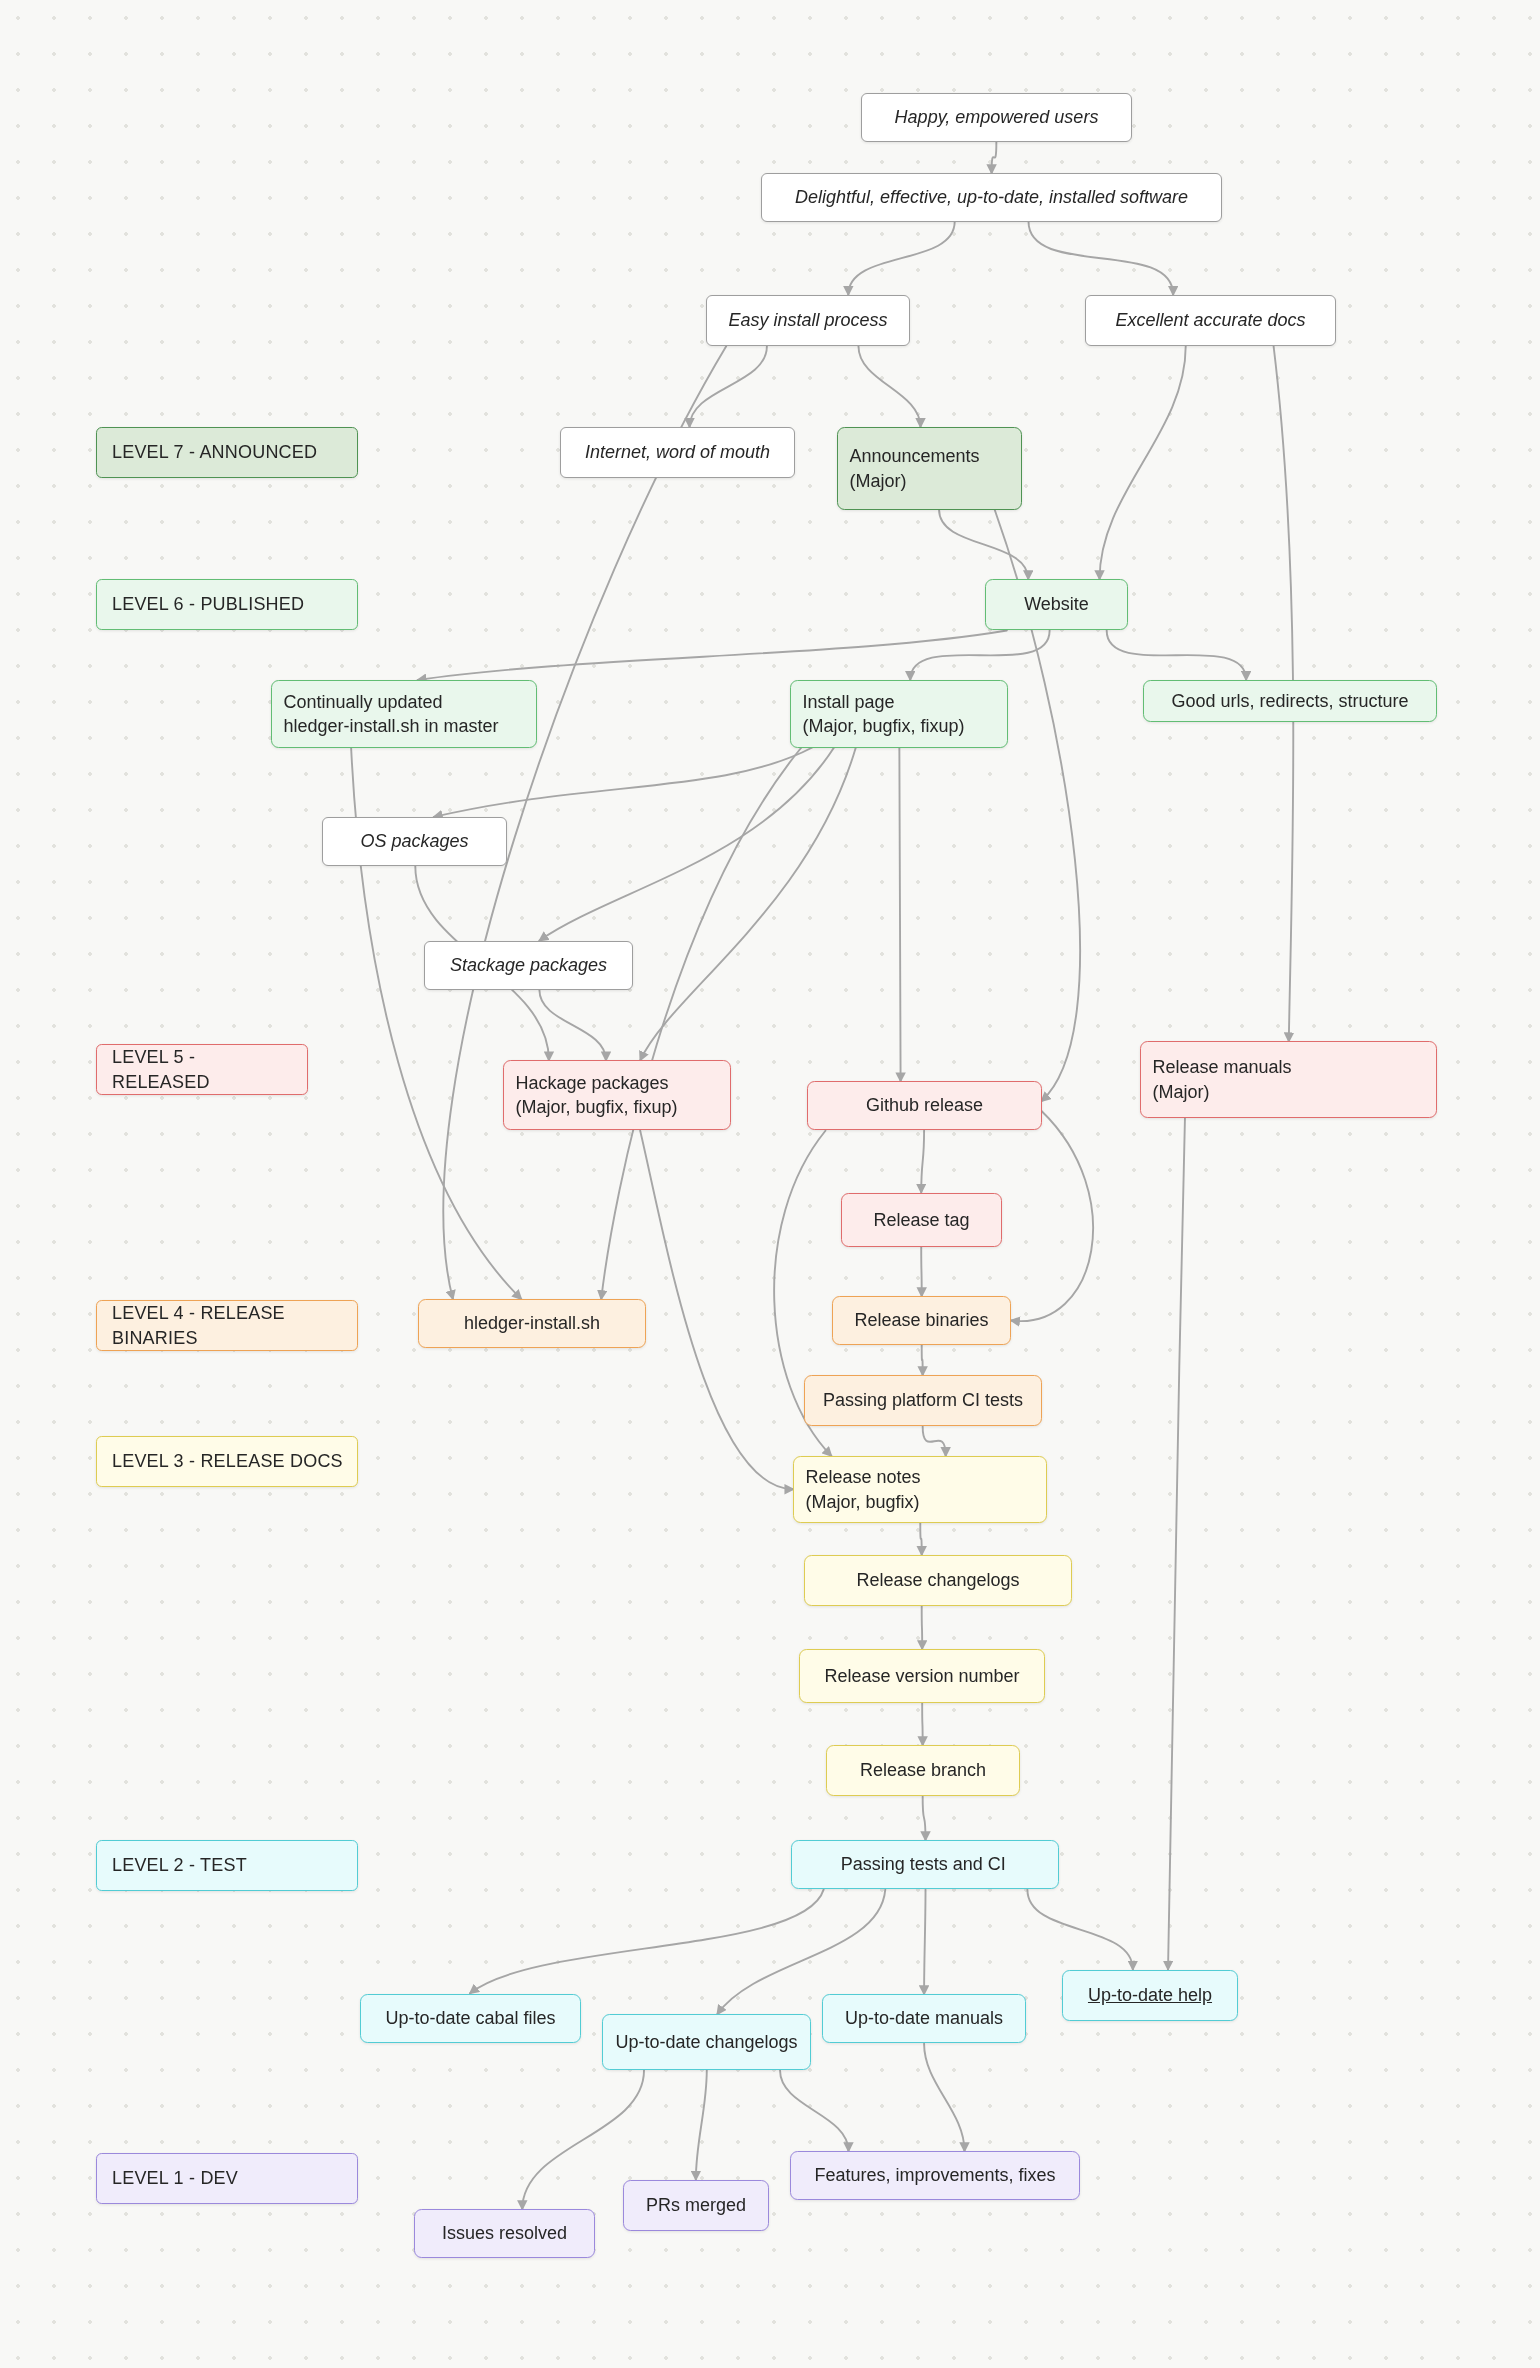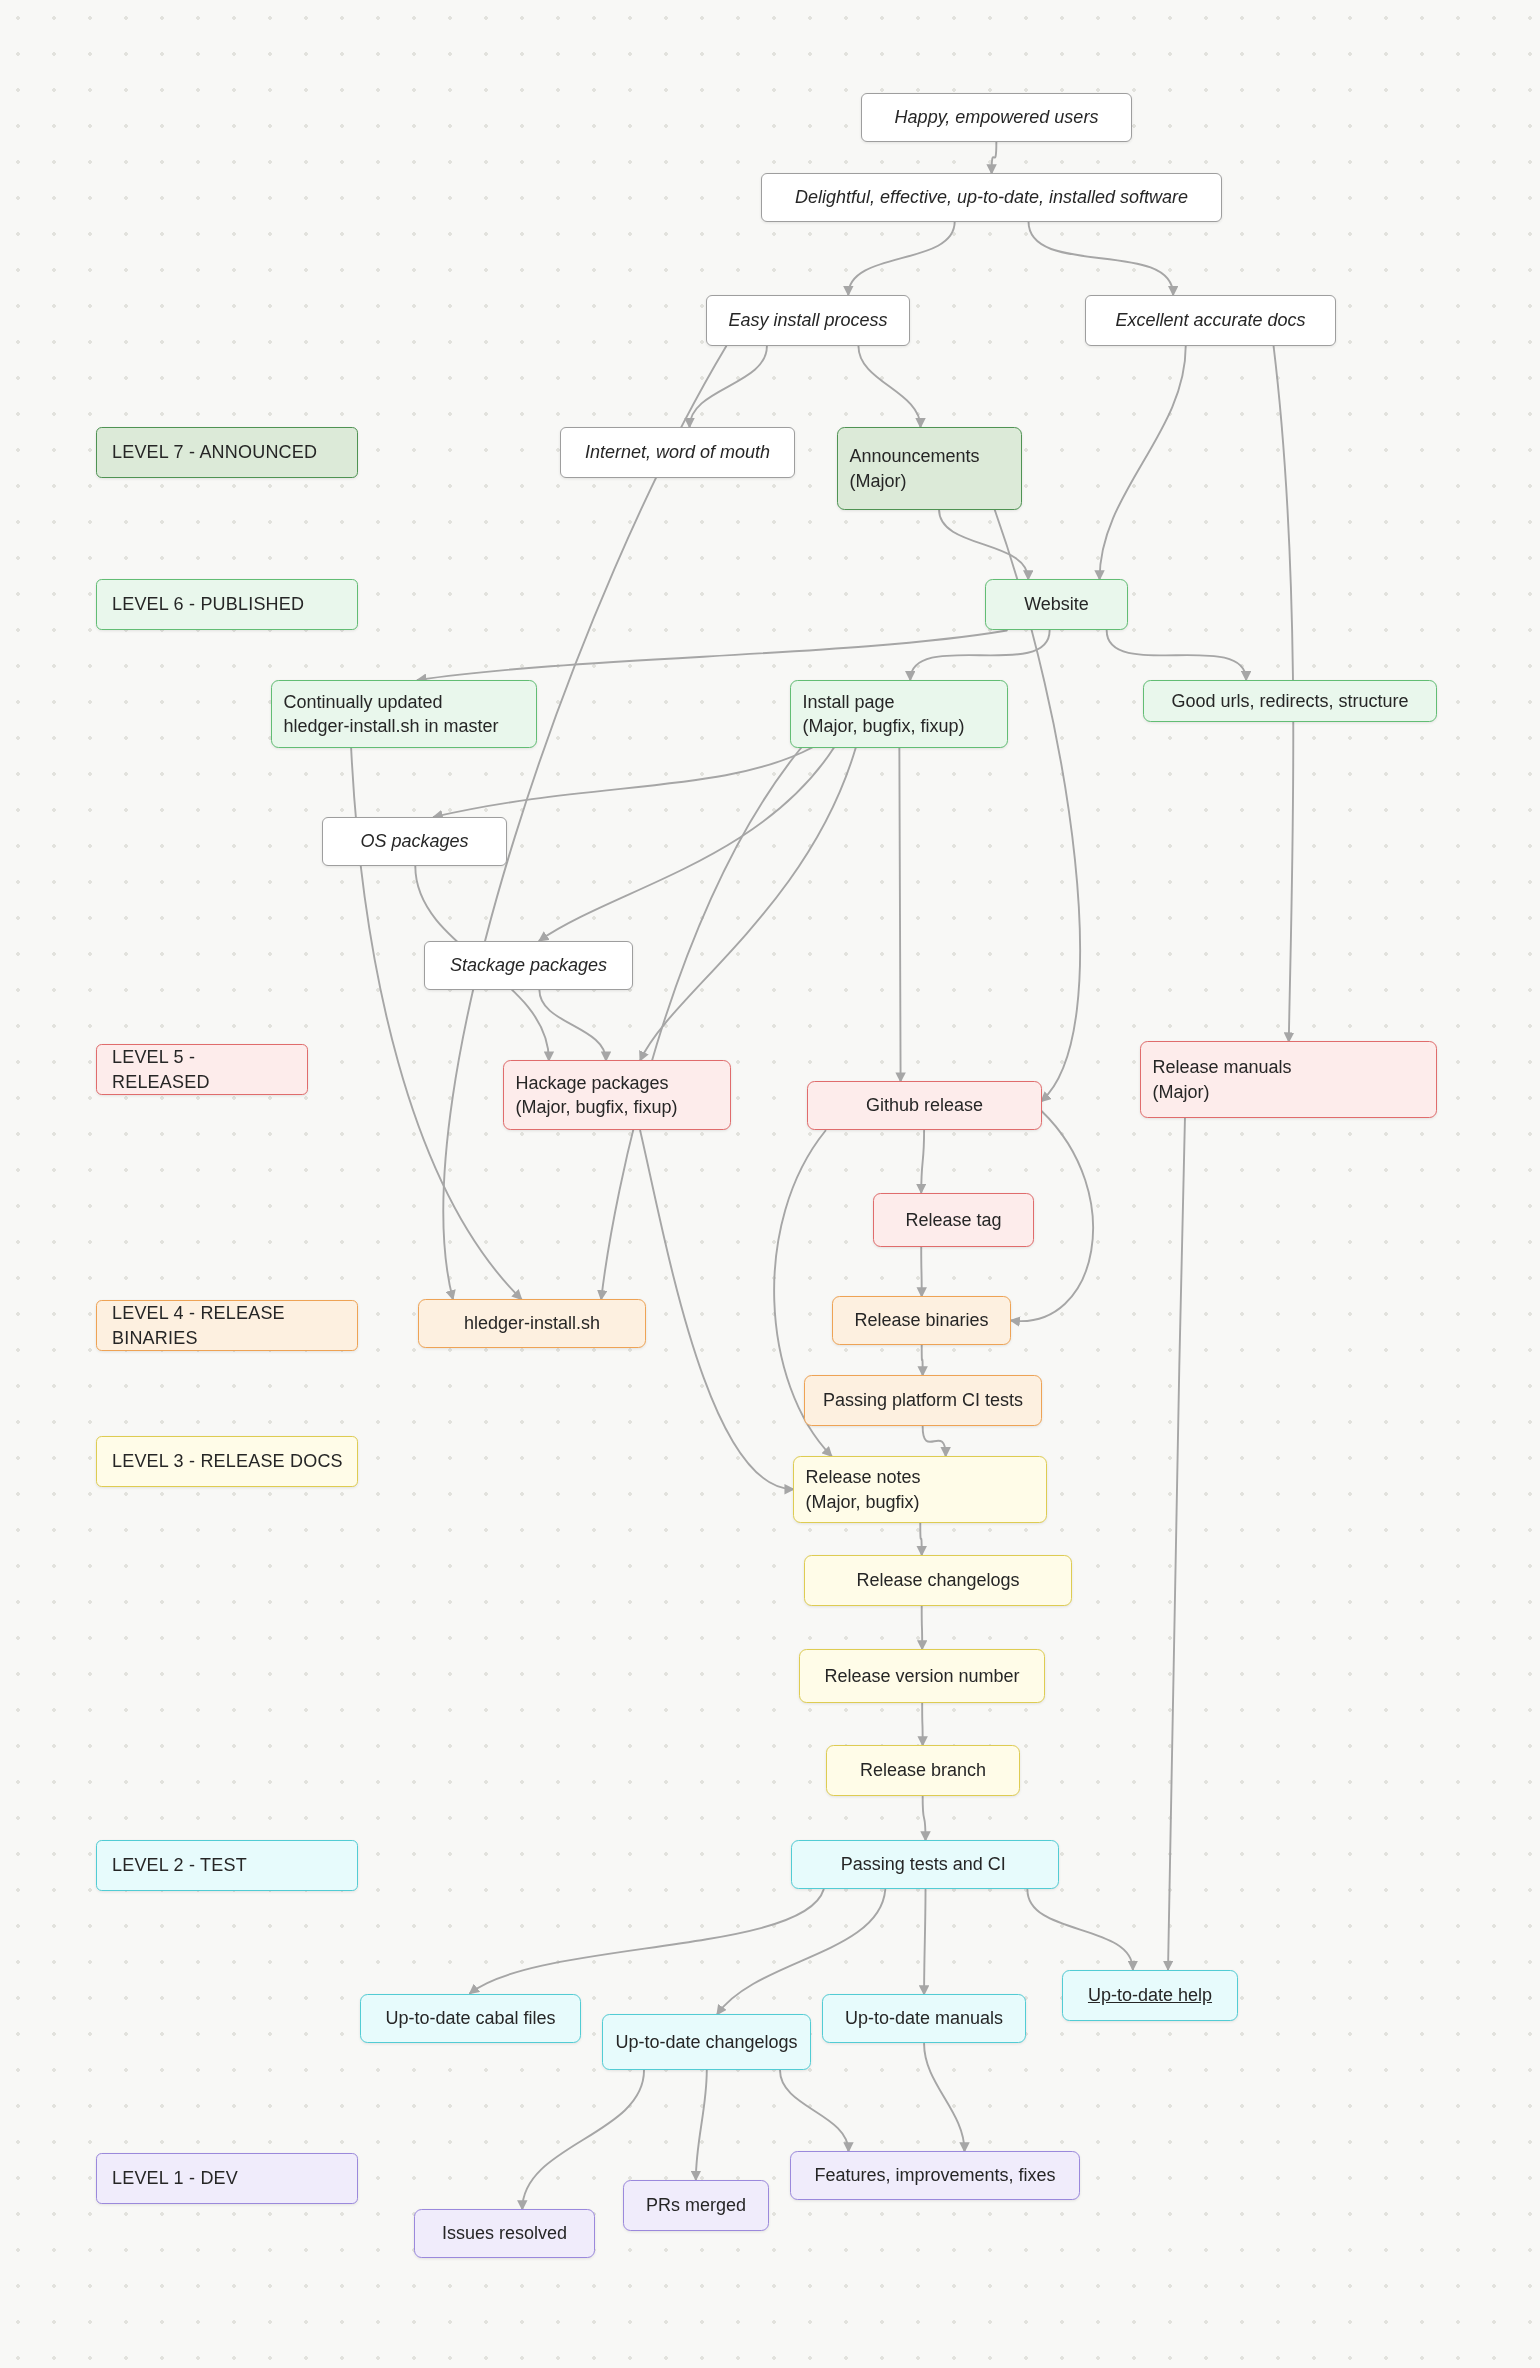--- a/index.html
+++ b/index.html
@@ -161,21 +161,21 @@
         <span>Hackage packages
 (Major, bugfix, fixup)</span>
       </div>
       <div class="node red" style="left: 807px; top: 1081px; width: 235px; height: 49px; background: rgb(253, 236, 235); border-color: rgb(224, 108, 108);">
         <span>Github release</span>
       </div>
       <div class="node red multiline" style="left: 1140px; top: 1041px; width: 297px; height: 77px; background: rgb(253, 236, 235); border-color: rgb(224, 108, 108);">
         <span>Release manuals
 (Major)</span>
       </div>
-      <div class="node red" style="left: 841px; top: 1193px; width: 161px; height: 54px; background: rgb(253, 236, 235); border-color: rgb(224, 108, 108); margin-left: 32px;">
+      <div class="node red" style="left: 841px; top: 1193px; width: 161px; height: 54px; background: rgb(253, 236, 235); border-color: rgb(224, 108, 108);">
         <span>Release tag</span>
       </div>
       <div class="node orange level-label" style="left: 96px; top: 1300px; width: 262px; height: 51px; background: rgb(253, 240, 224); border-color: rgb(238, 163, 85);">
         <span>LEVEL 4 - RELEASE BINARIES</span>
       </div>
       <div class="node orange" style="left: 418px; top: 1299px; width: 228px; height: 49px; background: rgb(253, 240, 224); border-color: rgb(238, 163, 85);">
         <span>hledger-install.sh</span>
       </div>
       <div class="node orange" style="left: 832px; top: 1296px; width: 179px; height: 49px; background: rgb(253, 240, 224); border-color: rgb(238, 163, 85);">
         <span>Release binaries</span>

